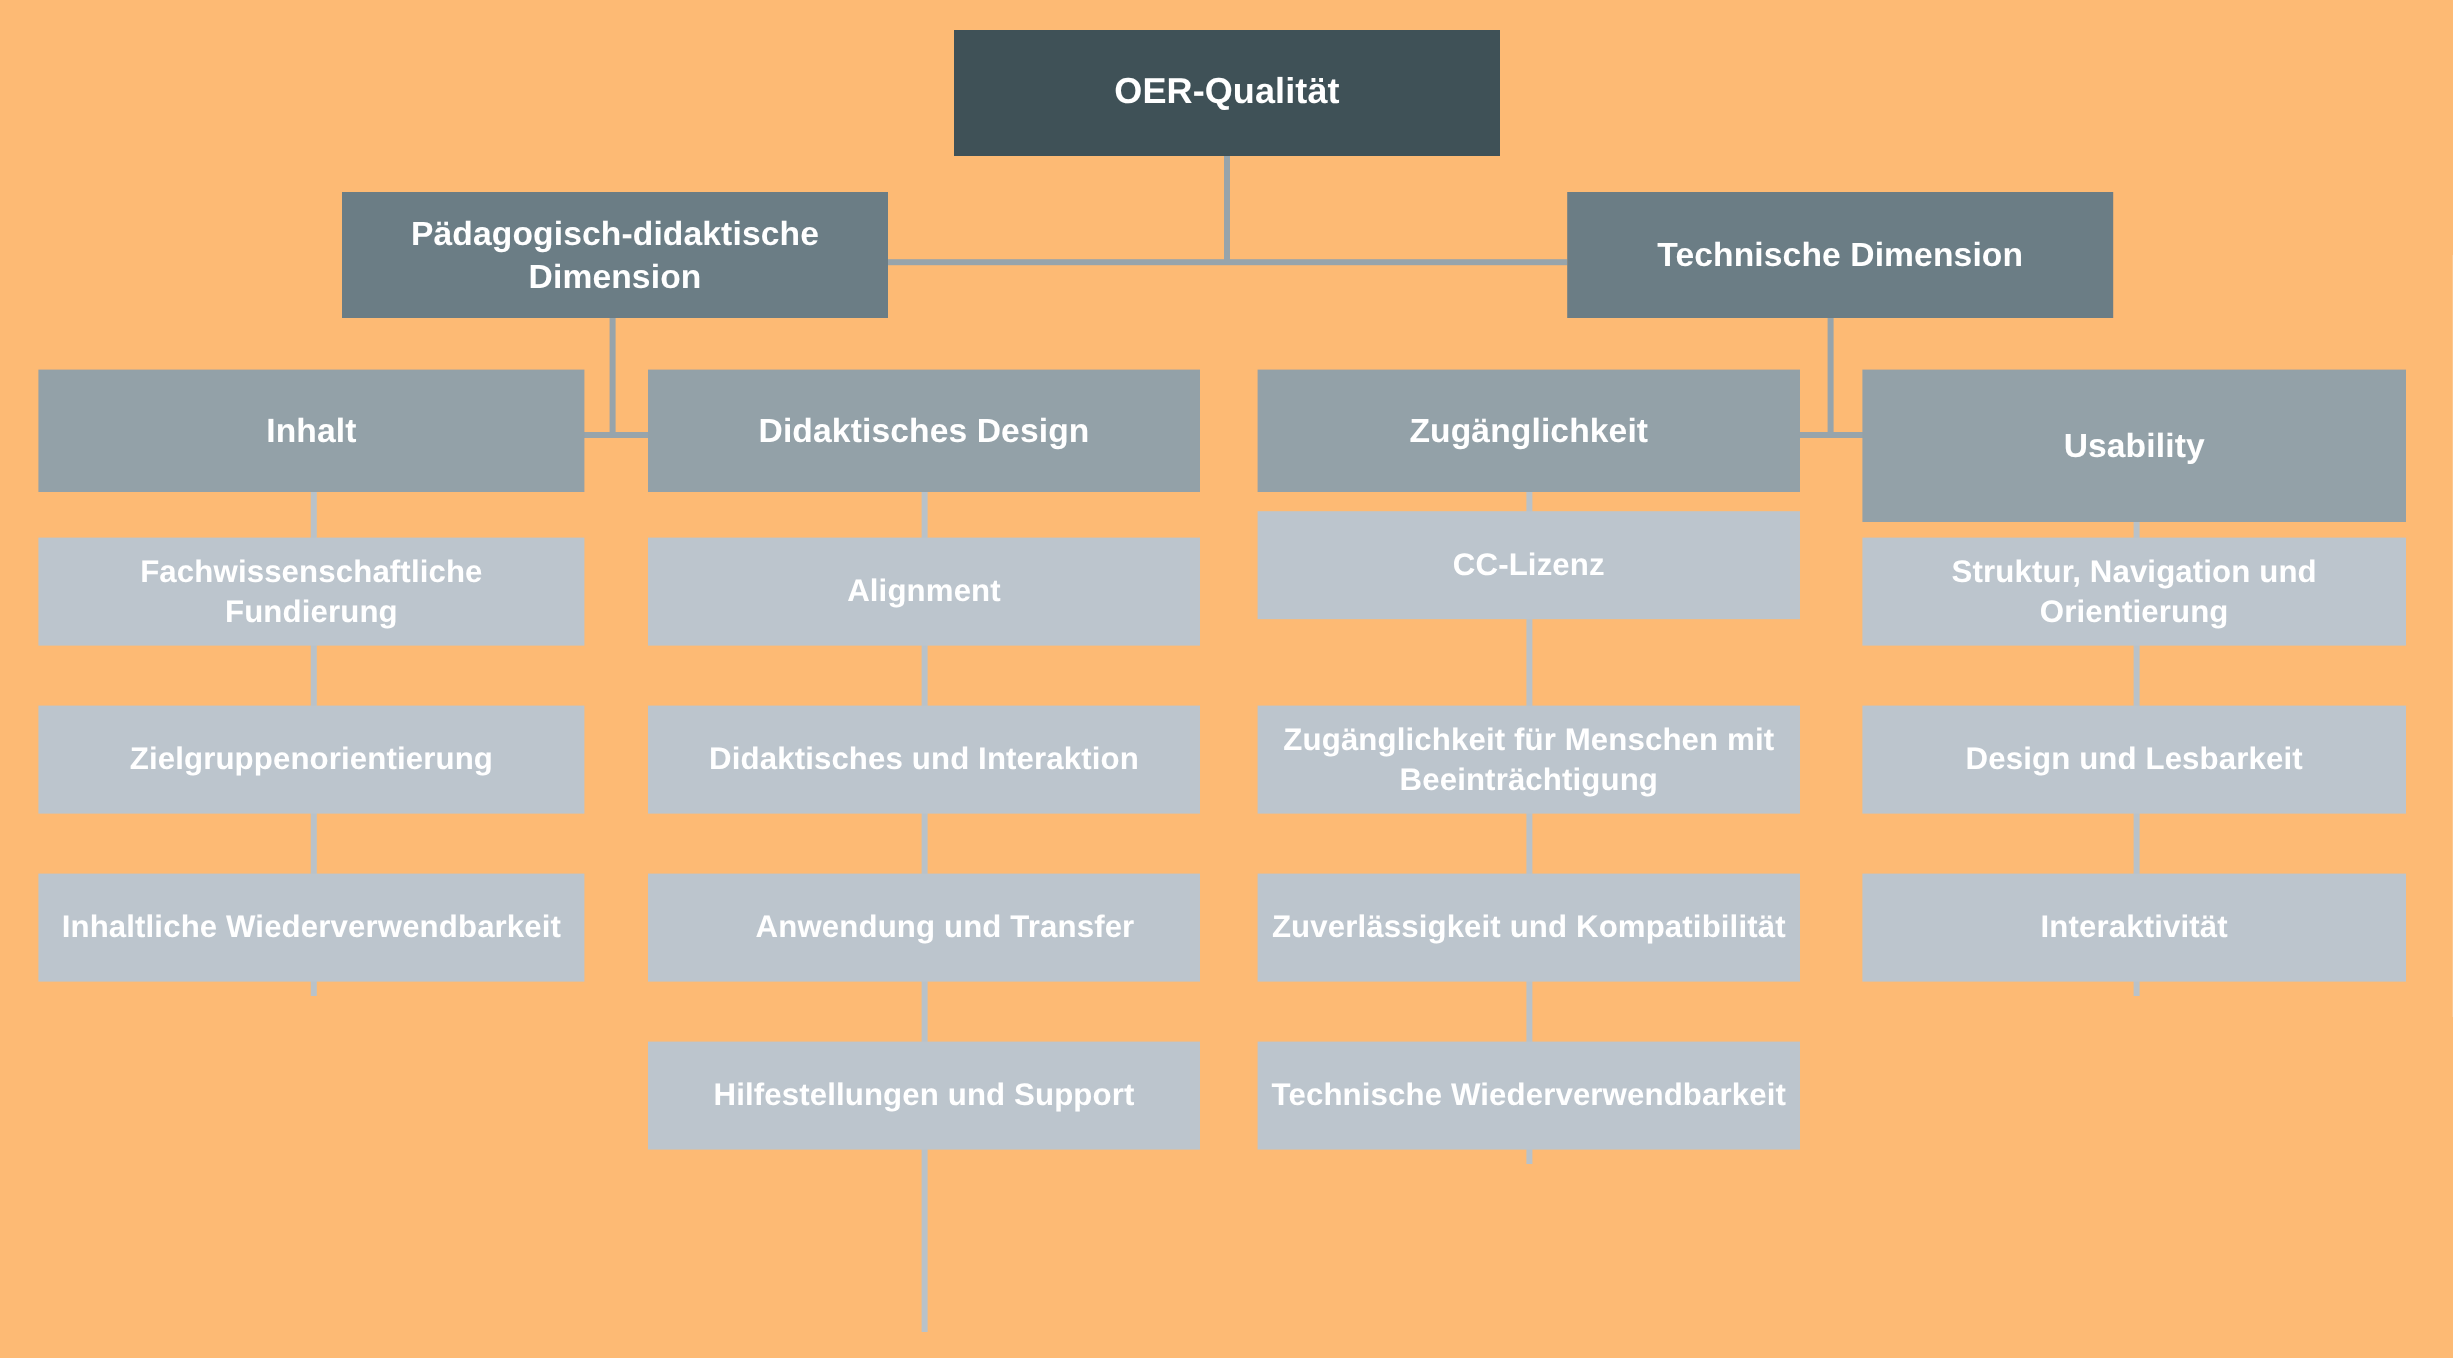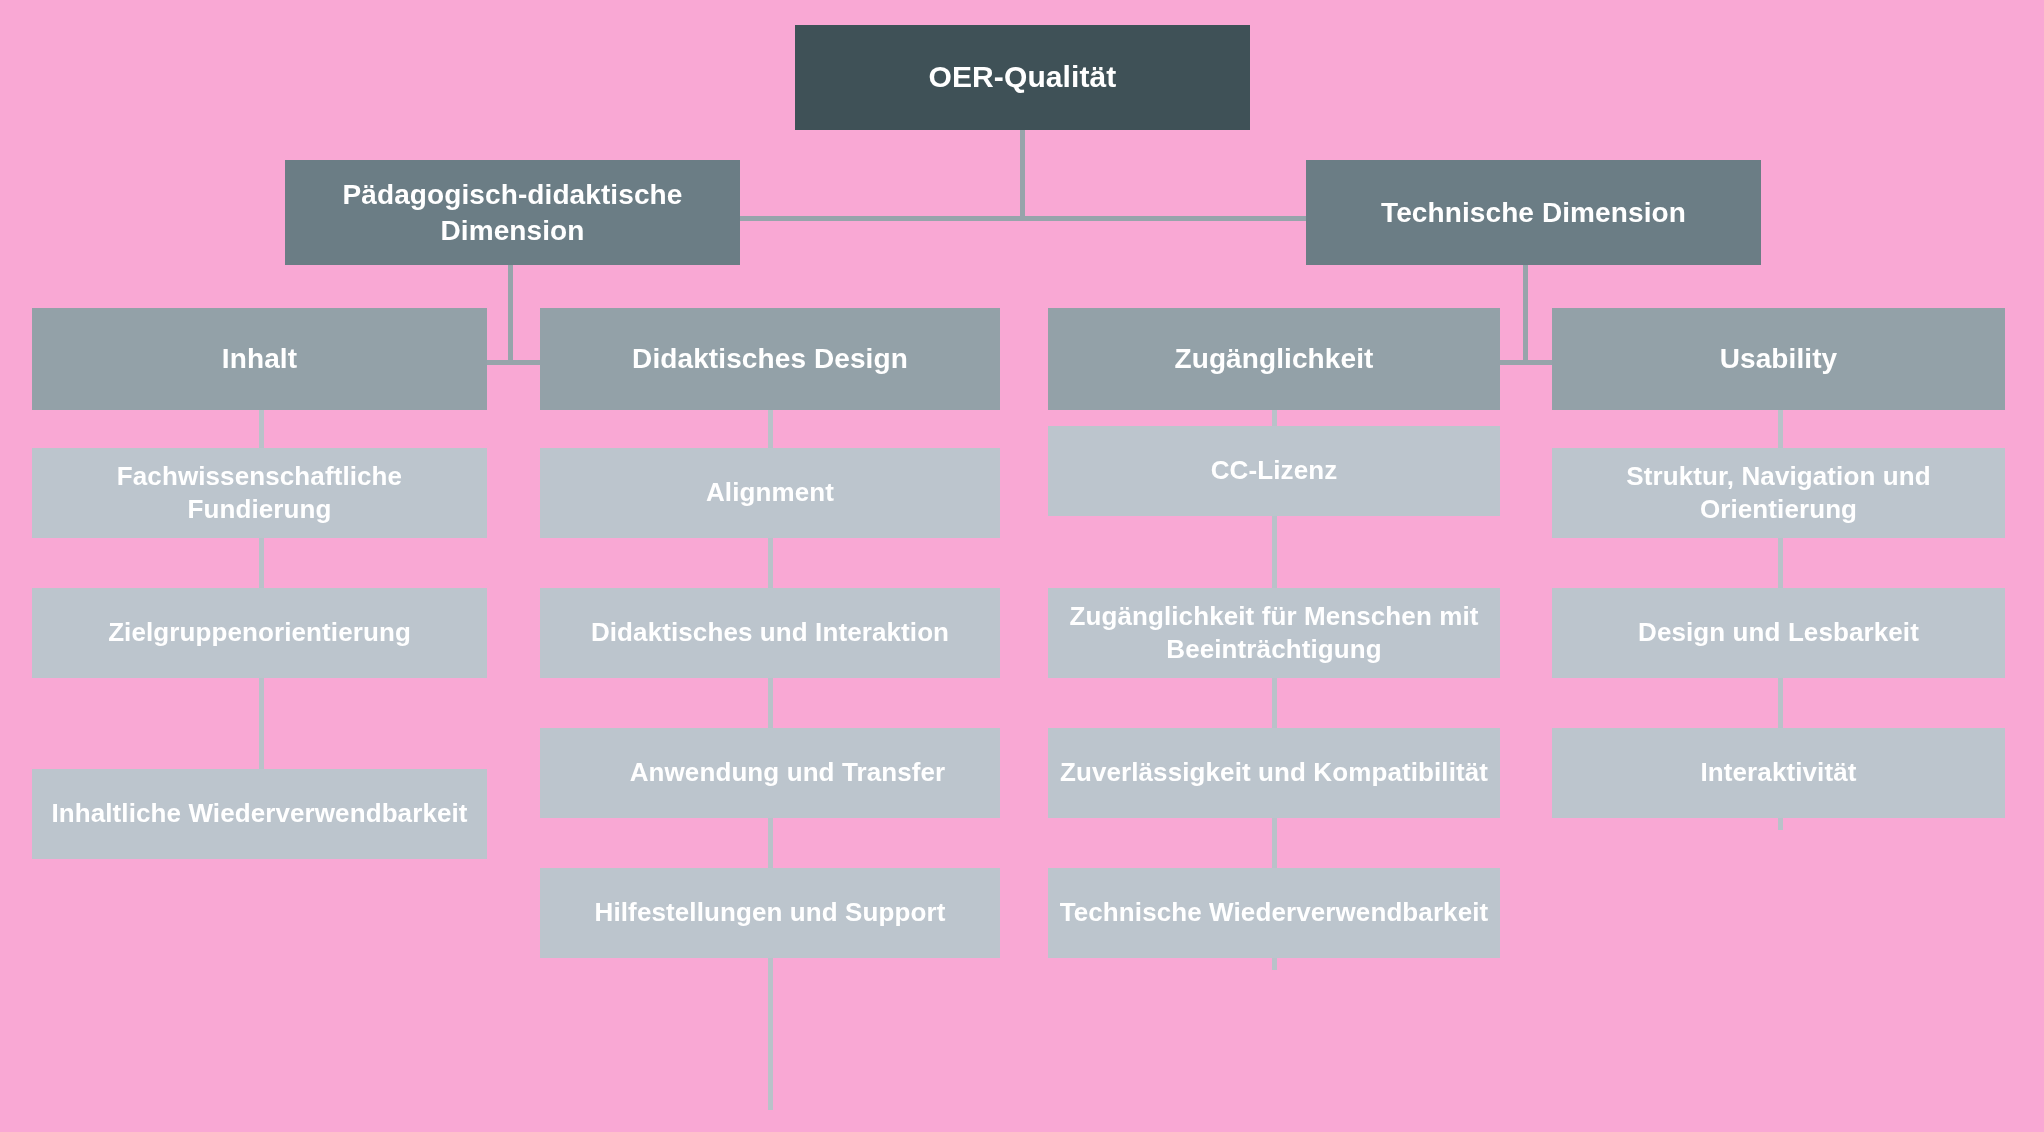--- a/index.html
+++ b/index.html
@@ -10,21 +10,21 @@
   body {
     width: 2044px;
     height: 1132px;
     font-family: "Liberation Sans", "DejaVu Sans", sans-serif;
     overflow: hidden;
   }
   #diagram {
     position: relative;
     width: 2044px;
     height: 1132px;
-    background: #f9a8d4;
+    background: #fdba74;
   }
   .node {
     position: absolute;
     display: flex;
     align-items: center;
     justify-content: center;
     text-align: center;
     color: #ffffff;
     font-weight: bold;
     line-height: 1.28;
@@ -88,25 +88,25 @@
   <div class="connector light" style="left:1778px; top:410px; width:5px; height:420px;"></div>
 
   <div class="node level-root" style="left:795px; top:25px; width:455px; height:105px;">OER-Qualität</div>
 
   <div class="node level-dim" style="left:285px; top:160px; width:455px; height:105px;">Pädagogisch-didaktische Dimension</div>
   <div class="node level-dim" style="left:1306px; top:160px; width:455px; height:105px;">Technische Dimension</div>
 
   <div class="node level-cat" style="left:32px; top:308px; width:455px; height:102px;">Inhalt</div>
   <div class="node level-cat" style="left:540px; top:308px; width:460px; height:102px;">Didaktisches Design</div>
   <div class="node level-cat" style="left:1048px; top:308px; width:452px; height:102px;">Zugänglichkeit</div>
-  <div class="node level-cat" style="left:1552px; top:308px; width:453px; height:102px;">Usability</div>
+  <div class="node level-cat" style="left:1552px; top:308px; width:453px; height:127px;">Usability</div>
 
   <div class="node level-leaf" style="left:32px; top:588px; width:455px; height:90px;">Zielgruppenorientierung</div>
   <div class="node level-leaf" style="left:32px; top:448px; width:455px; height:90px;">Fachwissenschaftliche Fundierung</div>
-  <div class="node level-leaf" style="left:32px; top:728px; width:455px; height:90px;margin-top:41px;">Inhaltliche Wiederverwendbarkeit</div>
+  <div class="node level-leaf" style="left:32px; top:728px; width:455px; height:90px;">Inhaltliche Wiederverwendbarkeit</div>
 
   <div class="node level-leaf" style="left:540px; top:448px; width:460px; height:90px;">Alignment</div>
   <div class="node level-leaf" style="left:540px; top:588px; width:460px; height:90px;">Didaktisches und Interaktion</div>
   <div class="node level-leaf" style="left:540px; top:728px; width:460px; height:90px;padding-left:45px;">Anwendung und Transfer</div>
   <div class="node level-leaf" style="left:540px; top:868px; width:460px; height:90px;">Hilfestellungen und Support</div>
 
   <div class="node level-leaf" style="left:1048px; top:426px; width:452px; height:90px;">CC-Lizenz</div>
   <div class="node level-leaf" style="left:1048px; top:588px; width:452px; height:90px;">Zugänglichkeit für Menschen mit Beeinträchtigung</div>
   <div class="node level-leaf" style="left:1048px; top:728px; width:452px; height:90px;">Zuverlässigkeit und Kompatibilität</div>
   <div class="node level-leaf" style="left:1048px; top:868px; width:452px; height:90px;">Technische Wiederverwendbarkeit</div>

